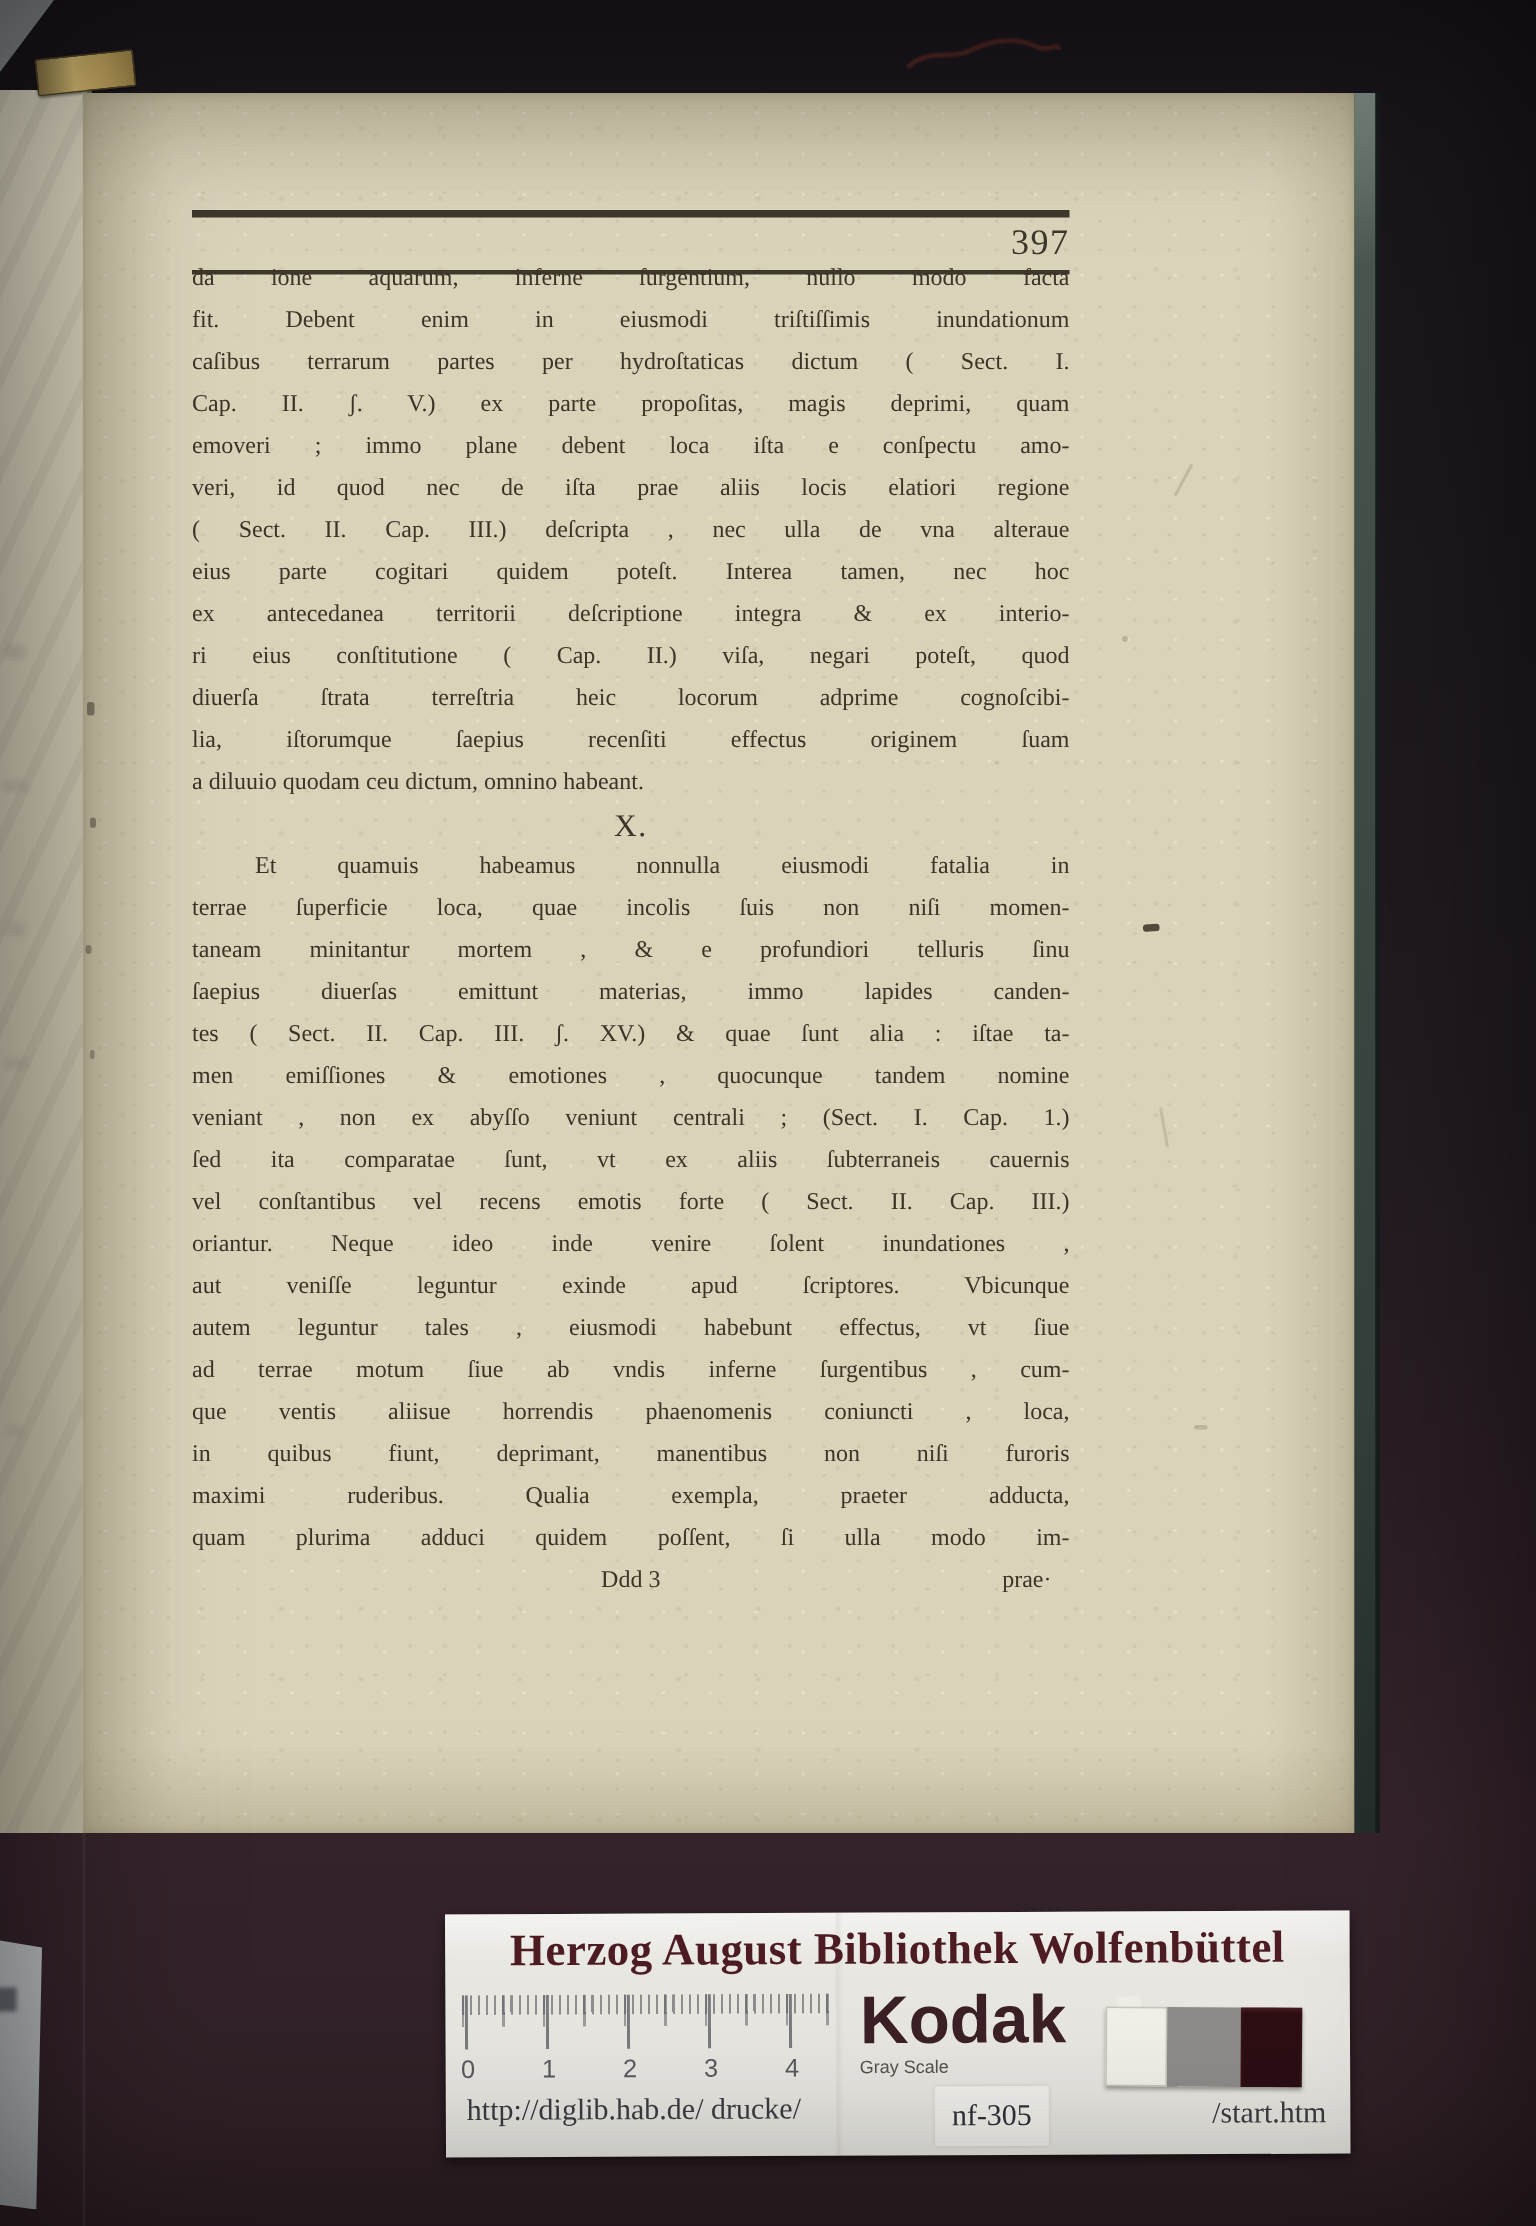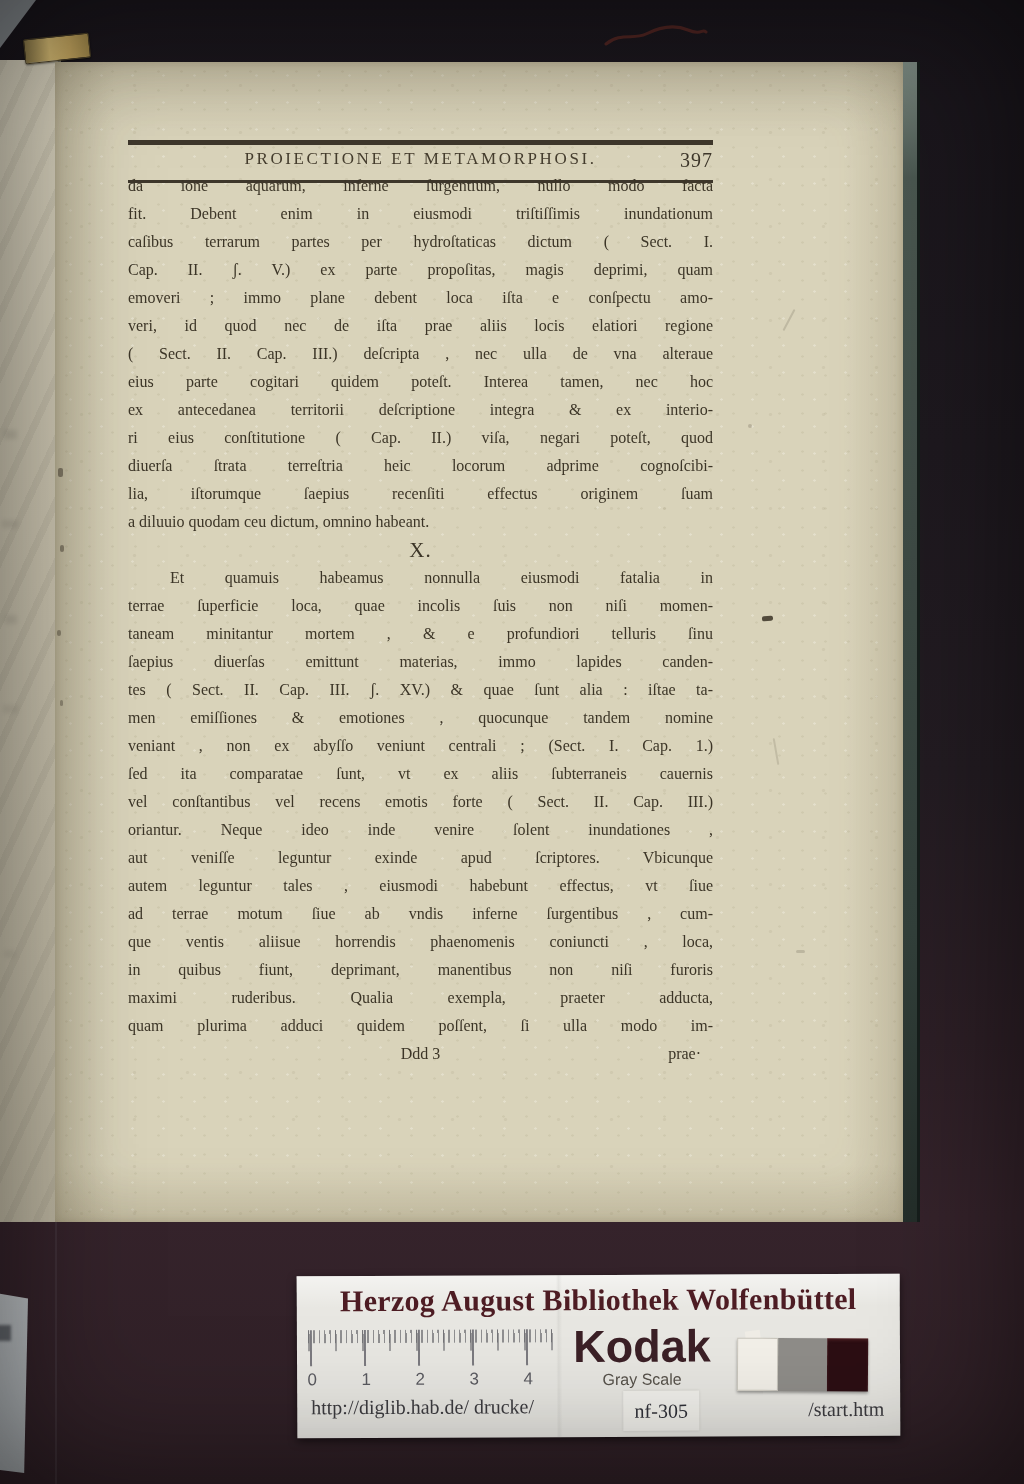--- a/index.html
+++ b/index.html
@@ -33,21 +33,21 @@
   .fore-edge{position:absolute;left:903px;top:62px;width:14px;height:1160px;
         background:linear-gradient(180deg,#7c8a82 0%,#4a5750 10%,#3d4a44 45%,#33403b 75%,#242e2a 100%);
         border-right:3px solid #161d1b;}
 
   
   .rule{position:absolute;left:128px;width:585px;background:#3e372b;}
   .rule.r1{top:140px;height:5px;}
   .rule.r2{top:180px;height:3px;}
   .running-head{position:absolute;left:128px;top:149px;width:585px;height:26px;
         font-size:17px;letter-spacing:2.6px;color:#453d2e;text-align:center;}
-  .pageno{position:absolute;right:0;top:0;font-size:20px;letter-spacing:1px;color:#3e372b;}
+  .pageno{position:absolute;right:0;top:0;font-size:24px;letter-spacing:1px;color:#3e372b;}
 
   
   .textcol{position:absolute;left:128px;top:172px;width:585px;color:#3c3527;}
   .tl{height:28px;line-height:28px;font-size:16px;text-align:justify;text-align-last:justify;
       overflow:hidden;white-space:normal;}
   .tl.endpara{text-align-last:left;}
   .tl.indent{padding-left:42px;width:543px;}
   .tl.head{text-align:center;text-align-last:center;font-size:21px;letter-spacing:1px;}
   .tl.sig{position:relative;text-align:center;text-align-last:center;}
   .catch{position:absolute;right:12px;top:0;}
@@ -78,22 +78,22 @@
   .ruler .fine{position:absolute;left:0;top:0;width:246px;height:13px;
         background:repeating-linear-gradient(90deg,rgba(95,95,100,.65) 0 1.4px,transparent 1.4px 5.4px);}
   .ruler .half{position:absolute;left:0;top:0;width:246px;height:21px;
         background:repeating-linear-gradient(90deg,rgba(95,95,100,.55) 0 1.6px,transparent 1.6px 27px);}
   .ruler .unit{position:absolute;top:0;width:2px;height:36px;background:#5f5f66;opacity:.8;}
   .ruler .num{position:absolute;top:40px;width:20px;margin-left:-9px;text-align:center;
         font-family:"Liberation Sans","DejaVu Sans",sans-serif;font-size:17px;color:#5a5a60;}
   .kodak{position:absolute;left:266px;top:46px;width:158px;text-align:center;
         font-family:"Liberation Sans","DejaVu Sans",sans-serif;font-weight:bold;font-size:45px;
         letter-spacing:0;color:#3b2026;}
-  .grayscale-label{position:absolute;left:266px;top:96px;width:158px;text-align:center;
-        font-family:"Liberation Sans","DejaVu Sans",sans-serif;font-size:16px;color:#57524b;}
+  .grayscale-label{position:absolute;left:276px;top:96px;width:158px;text-align:left;
+        font-family:"Liberation Sans","DejaVu Sans",sans-serif;font-size:12px;color:#57524b;}
   .patches{position:absolute;left:440px;top:64px;width:131px;height:53px;
         box-shadow:0 2px 3px rgba(0,0,0,.35);transform:rotate(.6deg);}
   .patch{position:absolute;top:0;height:53px;}
   .patch.w{left:0;width:41px;background:#f3f0e9;border:1px solid #c9c6bd;box-sizing:border-box;}
   .patch.g{left:41px;width:49px;background:#8f8d89;}
   .patch.d{left:90px;width:41px;background:#2c0e13;box-shadow:inset 0 2px 3px rgba(160,80,80,.25);}
   .patch-tab{position:absolute;left:8px;top:-7px;width:15px;height:8px;background:#f0ede6;transform:rotate(-8deg);}
   .url-left{position:absolute;left:14px;top:120px;font-size:20px;color:#3d3c40;}
   .sticker{position:absolute;left:326px;top:116px;width:76px;height:40px;background:#f2f1ec;
         box-shadow:0 0 3px rgba(0,0,0,.12);display:flex;align-items:center;justify-content:center;
@@ -121,21 +121,20 @@
     <path d="M6 30 C 20 18, 34 26, 46 20 S 74 10, 88 16 S 102 14, 106 18" stroke="#6e2d24" stroke-width="3" fill="none" stroke-linecap="round"></path>
   </svg>
 
   <div class="page">
     <div class="page-shade"></div>
   </div>
   <div class="fore-edge"></div>
 
   <div class="rule r1"></div>
   <div class="running-head">
-    <span>PROIECTIONE ET METAMORPHOSI.</span>
     <span class="pageno">397</span>
   </div>
   <div class="rule r2"></div>
 
   <div class="textcol">
     <div class="tl">da ione aquarum, inferne ſurgentium, nullo modo facta</div>
     <div class="tl">fit.  Debent enim in eiusmodi triſtiſſimis inundationum</div>
     <div class="tl">caſibus terrarum partes per hydroſtaticas dictum ( Sect. I.</div>
     <div class="tl">Cap. II.  ʃ. V.) ex parte propoſitas, magis deprimi, quam</div>
     <div class="tl">emoveri ;  immo plane debent loca iſta e conſpectu amo-</div>

